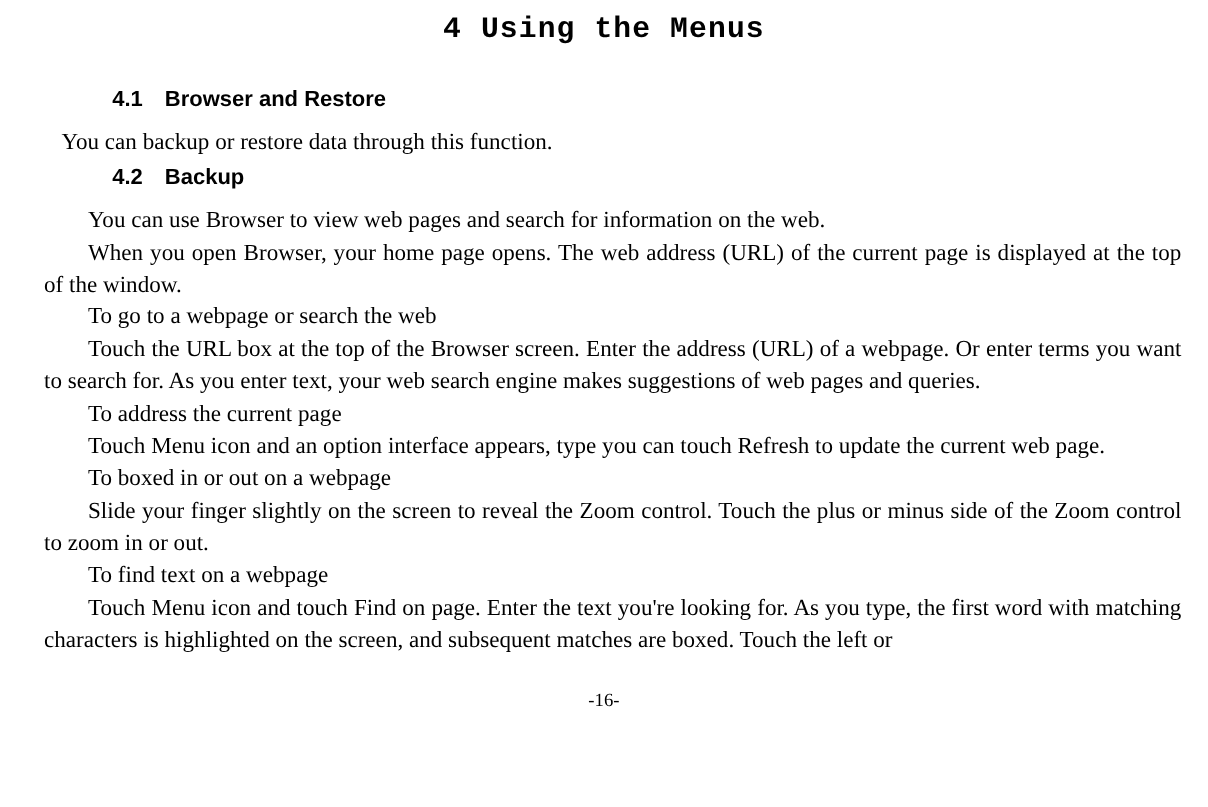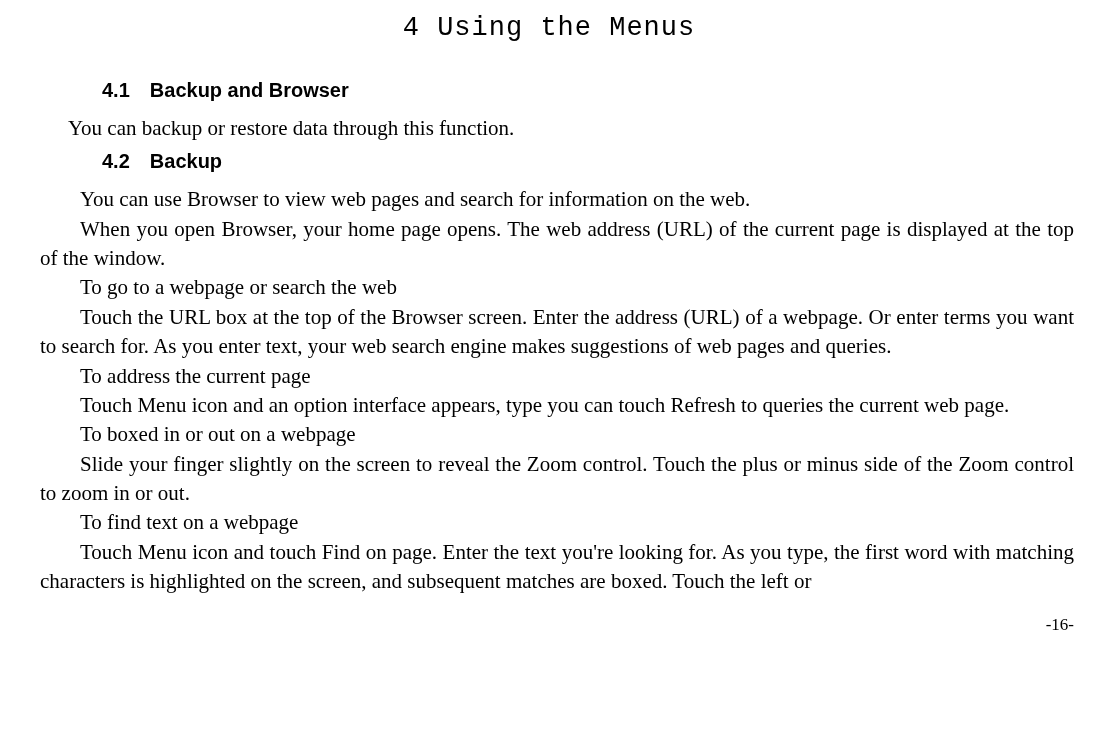--- a/index.html
+++ b/index.html
@@ -8,89 +8,89 @@
       line-height: 1.4;
       margin: 0;
       padding: 10px 24px 20px 24px;
       color: #000;
       background: #fff;
       width: 1050px;
     }
     .main-title {
       font-family: "SimHei", "MS Gothic", "Courier New", monospace;
       font-size: 27px;
-      font-weight: normal;
+      font-weight: bold;
       text-align: center;
       letter-spacing: 1px;
       margin-bottom: 28px;
     }
     .section-heading {
       font-family: Arial, Helvetica, sans-serif;
       font-size: 20px;
       font-weight: bold;
       margin-left: 78px;
       margin-top: 4px;
       margin-bottom: 10px;
     }
     .section-number {
       margin-right: 20px;
       margin-top: 16px;
     }
     .indent1 {
-      margin-left: 44px;
+      margin-left: 32px;
       text-indent: 0;
       margin-top: 0;
       margin-bottom: 2px;
     }
     .indent2 {
       margin-left: 16px;
       text-indent: 40px;
       margin-top: 0;
       margin-bottom: 0;
     }
     .justified {
       text-align: justify;
       text-justify: inter-word;
     }
     .bold {
       font-weight: normal;
     }
     .page-number {
-      text-align: right;
+      text-align: center;
       font-size: 17px;
-      margin-top: 16px;
+      margin-top: 28px;
     }
     p {
       margin: 0;
     }
   </style>
 </head>
 <body>
 
 <div class="main-title">4 Using the Menus</div>
 
 <div class="section-heading">
-  <span class="section-number">4.1</span><span>Backup and Browser</span>
+  <span class="section-number">4.1</span><span>Browser and Restore</span>
 </div>
 
 <p class="indent1">You can backup or restore data through this function.</p>
 
 <div class="section-heading">
   <span class="section-number">4.2</span><span>Backup</span>
 </div>
 
 <p class="indent2">You can use Browser to view web pages and search for information on the web.</p>
 <p class="indent2 justified">When you open Browser, your home page opens. The web address (URL) of the current page is displayed at the top of the window.</p>
 
 <p class="indent2 bold">To go to a webpage or search the web</p>
 <p class="indent2 justified">Touch the URL box at the top of the Browser screen. Enter the address (URL) of a webpage. Or enter terms you want to search for. As you enter text, your web search engine makes suggestions of web pages and queries.</p>
 
 <p class="indent2 bold">To address the current page</p>
 <p class="indent2 justified">
-  <span>Touch Menu icon and an option interface appears, type you can touch </span><span class="bold">Refresh</span><span> to queries the current web page.</span>
+  <span>Touch Menu icon and an option interface appears, type you can touch </span><span class="bold">Refresh</span><span> to update the current web page.</span>
 </p>
 
 <p class="indent2 bold">To boxed in or out on a webpage</p>
 <p class="indent2 justified">Slide your finger slightly on the screen to reveal the Zoom control. Touch the plus or minus side of the Zoom control to zoom in or out.</p>
 
 <p class="indent2 bold">To find text on a webpage</p>
 <p class="indent2 justified">Touch Menu icon and touch Find on page. Enter the text you're looking for. As you type, the first word with matching characters is highlighted on the screen, and subsequent matches are boxed. Touch the left or</p>
 
 <div class="page-number">-16-</div>
 

